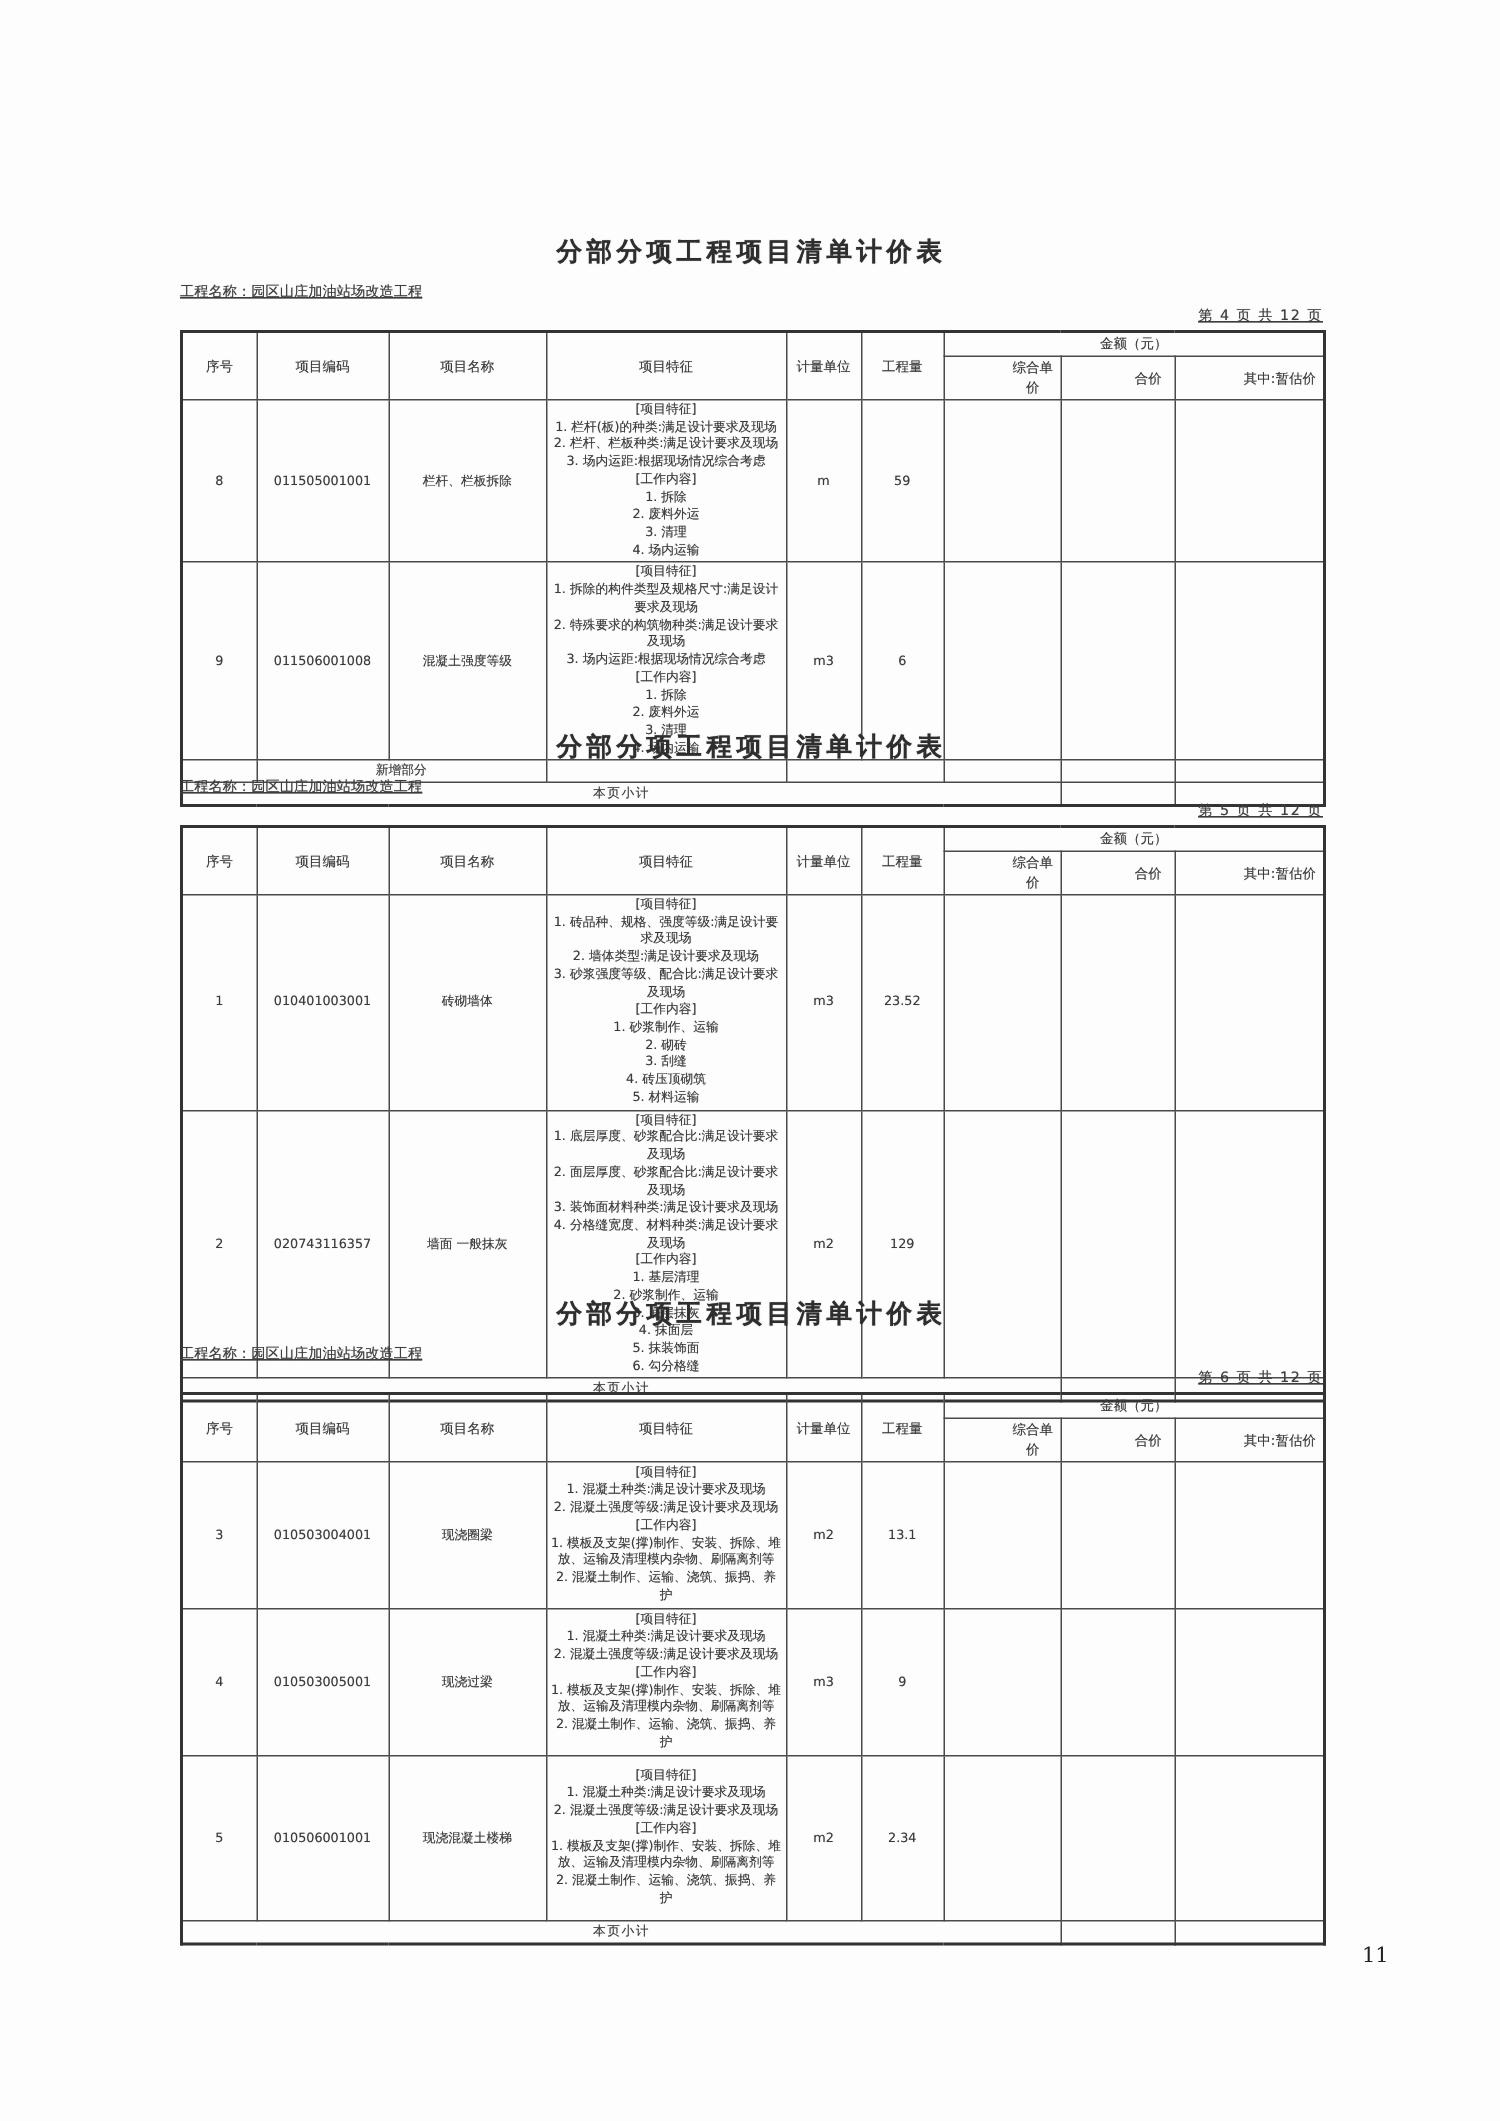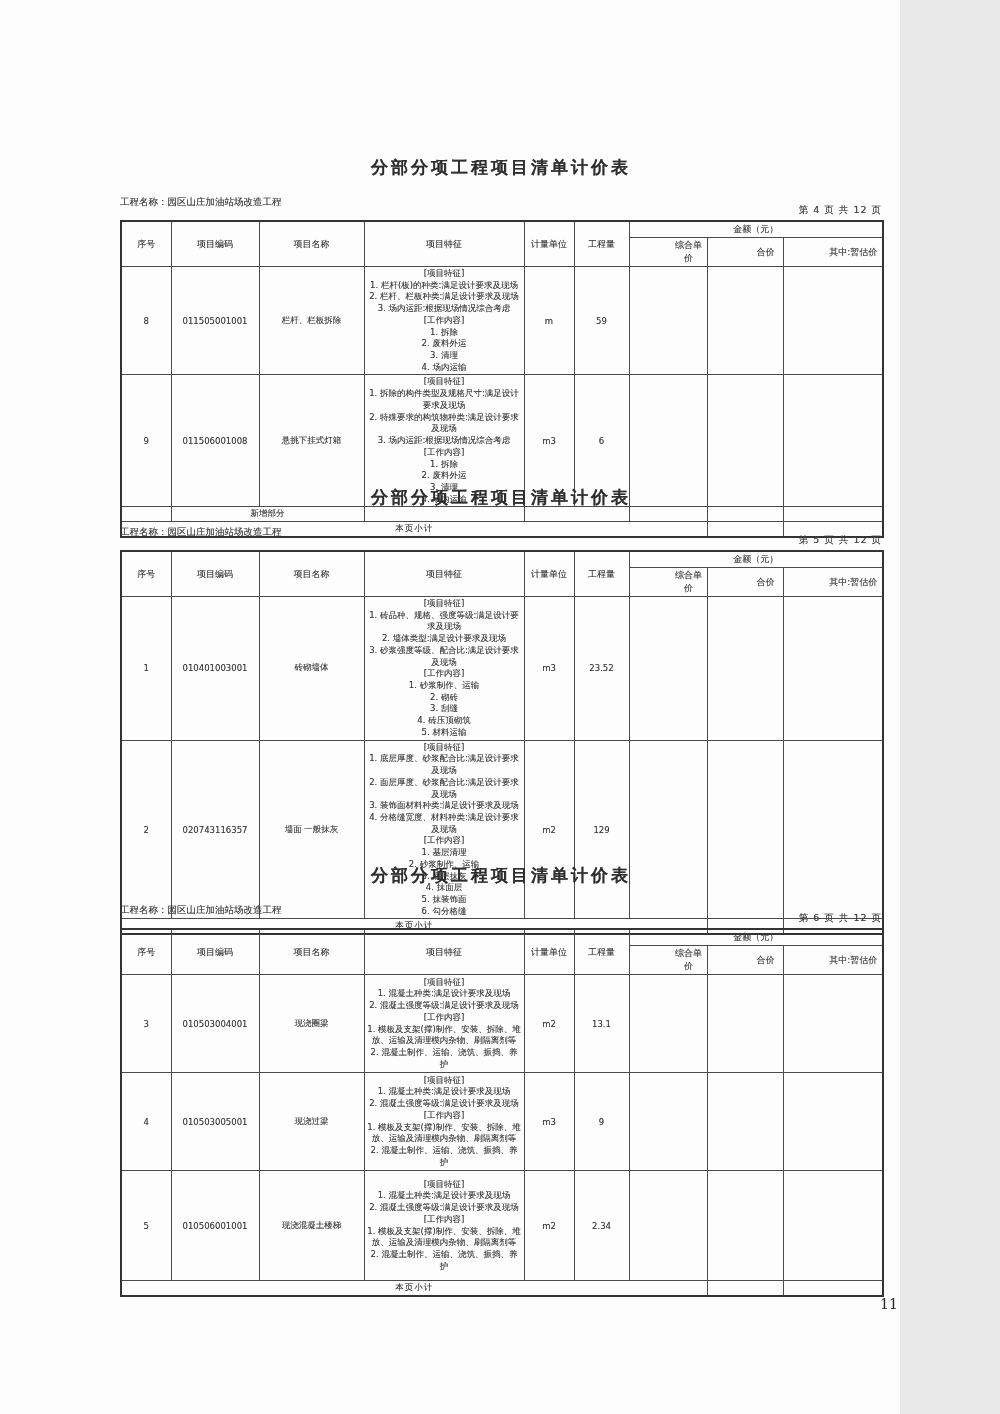--- a/index.html
+++ b/index.html
@@ -3,21 +3,21 @@
 <meta charset="utf-8">
 <style>
   html,body{margin:0;padding:0;}
   body{
     width:1000px;height:1414px;
     background:#e9e9e9;
     font-family:"DejaVu Sans",sans-serif;
   }
   .sheet{
     position:relative;
-    width:900px;height:1414px;
+    width:1000px;height:1414px;
     background:#fdfdfd;
     color:#3a3a3a;
     overflow:hidden;
   }
   .block{position:absolute;left:120px;width:762px;}
   .block.t1{top:156px;}
   .block.t2{top:486px;}
   .block.t3{top:864px;}
 
   .tbl-title{
@@ -25,25 +25,26 @@
     font-size:17px;
     font-weight:bold;
     letter-spacing:3px;
     color:#2e2e2e;
     margin:0 0 9px 0;
     text-shadow:0 0 0.6px rgba(50,50,50,.65);
   }
   .meta{
     display:flex;
     justify-content:space-between;
-    align-items:center;
+    align-items:flex-start;
     font-size:9.5px;
     margin:0 0 3px 0;
     color:#3d3d3d;
     text-shadow:0 0 0.5px rgba(70,70,70,.6);
+    text-decoration:underline;
   }
   .meta .pageinfo{letter-spacing:1px;margin-top:16px;}
 
   table.qd{
     width:762px;
     border-collapse:collapse;
     table-layout:fixed;
   }
   table.qd th, table.qd td{
     border:1px solid #4a4a4a;
@@ -82,21 +83,21 @@
   .rh104{height:104px;} .rh108{height:108px;}
   .rh120{height:120px;} .rh156{height:156px;}
   .rh98{height:98px;}  .rh110{height:110px;}
   .rh14{height:14px;}  .rh15{height:15px;}
 
   td.section-label{text-align:center;font-size:8.5px;}
   td.subtotal{text-align:center;font-size:8.5px;letter-spacing:1px;margin-left:37px;}
 
   .page-number{
     position:absolute;
-    left:880px;top:1296px;
+    left:908px;top:1296px;
     font-family:"DejaVu Serif",serif;
     font-size:14px;
     color:#222;
   }
 </style>
 </head>
 <body>
 
 <div class="sheet">
 
@@ -148,21 +149,21 @@
 4. 场内运输</td>
         <td>m</td>
         <td>59</td>
         <td></td>
         <td></td>
         <td></td>
       </tr>
       <tr class="rh108">
         <td>9</td>
         <td>011506001008</td>
-        <td class="name-cell">悬挑下挂式灯箱</td>
+        <td class="name-cell">混凝土强度等级</td>
         <td class="feat-cell">[项目特征]
 1. 拆除的构件类型及规格尺寸:满足设计要求及现场
 2. 特殊要求的构筑物种类:满足设计要求及现场
 3. 场内运距:根据现场情况综合考虑
 [工作内容]
 1. 拆除
 2. 废料外运
 3. 清理
 4. 场内运输</td>
         <td>m3</td>

